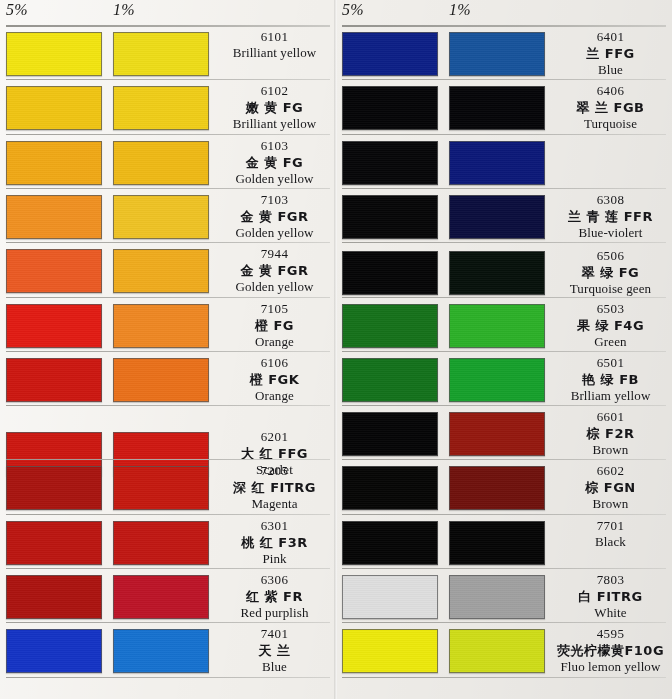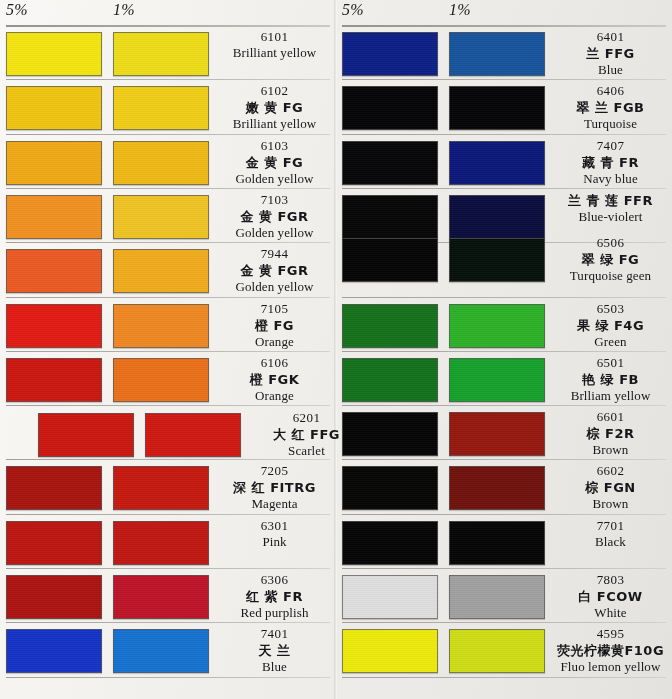--- a/index.html
+++ b/index.html
@@ -207,21 +207,21 @@
         <div class="row" style="top: 352.8px;">
           <div class="sw a" style="background: rgb(204, 23, 16);"></div>
           <div class="sw b" style="background: rgb(233, 112, 26);"></div>
           <div class="labels">
             <div class="code">6106</div>
             <div class="cn">橙 FGK</div>
             <div class="en">Orange</div>
           </div>
         </div>
         <div class="rule thin" style="top: 405.1px;"></div>
-        <div class="row" style="top: 408px; margin-left: 32px;">
+        <div class="row" style="top: 427px;">
           <div class="sw a" style="background: rgb(204, 23, 16);"></div>
           <div class="sw b" style="background: rgb(207, 24, 17);"></div>
           <div class="labels">
             <div class="code">6201</div>
             <div class="cn">大 红 FFG</div>
             <div class="en">Scarlet</div>
           </div>
         </div>
         <div class="rule thin" style="top: 459.4px;"></div>
         <div class="row" style="top: 461.4px;">
@@ -232,20 +232,21 @@
             <div class="cn">深 红 FITRG</div>
             <div class="en">Magenta</div>
           </div>
         </div>
         <div class="rule thin" style="top: 513.7px;"></div>
         <div class="row" style="top: 515.7px;">
           <div class="sw a" style="background: rgb(187, 21, 16);"></div>
           <div class="sw b" style="background: rgb(192, 23, 18);"></div>
           <div class="labels">
             <div class="code">6301</div>
+            <div class="cn">桃 红 F3R</div>
             <div class="en">Pink</div>
           </div>
         </div>
         <div class="rule thin" style="top: 568px;"></div>
         <div class="row" style="top: 570px;">
           <div class="sw a" style="background: rgb(171, 19, 15);"></div>
           <div class="sw b" style="background: rgb(188, 20, 39);"></div>
           <div class="labels">
             <div class="code">6306</div>
             <div class="cn">红 紫 FR</div>
@@ -289,37 +290,33 @@
           <div class="labels">
             <div class="code">6406</div>
             <div class="cn">翠 兰 FGB</div>
             <div class="en">Turquoise</div>
           </div>
         </div>
         <div class="rule thin" style="top: 133.6px;"></div>
         <div class="row" style="top: 135.6px;">
           <div class="sw a" style="background: rgb(6, 6, 8);"></div>
           <div class="sw b" style="background: rgb(11, 24, 120);"></div>
-          <div class="labels">
-            <div class="code">7407</div>
-            <div class="cn">藏 青 FR</div>
-            <div class="en">Navy blue</div>
-          </div>
         </div>
         <div class="rule thin" style="top: 187.9px;"></div>
         <div class="row" style="top: 189.9px;">
           <div class="sw a" style="background: rgb(6, 6, 7);"></div>
           <div class="sw b" style="background: rgb(10, 13, 61);"></div>
           <div class="labels">
+            <div class="code">6308</div>
             <div class="cn">兰 青 莲 FFR</div>
             <div class="en">Blue-violert</div>
           </div>
         </div>
         <div class="rule thin" style="top: 242.2px;"></div>
-        <div class="row" style="top: 233px; text-decoration: underline;">
+        <div class="row" style="top: 246px; text-decoration: underline;">
           <div class="sw a" style="background: rgb(5, 5, 6);"></div>
           <div class="sw b" style="background: rgb(6, 16, 10);"></div>
           <div class="labels">
             <div class="code">6506</div>
             <div class="cn">翠 绿 FG</div>
             <div class="en">Turquoise geen</div>
           </div>
         </div>
         <div class="rule thin" style="top: 296.5px;"></div>
         <div class="row" style="top: 298.5px;">
@@ -369,21 +366,21 @@
             <div class="code">7701</div>
             <div class="en">Black</div>
           </div>
         </div>
         <div class="rule thin" style="top: 568px;"></div>
         <div class="row" style="top: 570px;">
           <div class="sw a" style="background: rgb(222, 222, 222);"></div>
           <div class="sw b" style="background: rgb(160, 160, 160);"></div>
           <div class="labels">
             <div class="code">7803</div>
-            <div class="cn">白 FCOW</div>
+            <div class="cn">白 FITRG</div>
             <div class="en">White</div>
           </div>
         </div>
         <div class="rule thin" style="top: 622.3px;"></div>
         <div class="row" style="top: 624.3px;">
           <div class="sw a" style="background: rgb(236, 232, 11);"></div>
           <div class="sw b" style="background: rgb(206, 220, 24);"></div>
           <div class="labels">
             <div class="code">4595</div>
             <div class="cn">荧光柠檬黄F10G</div>

